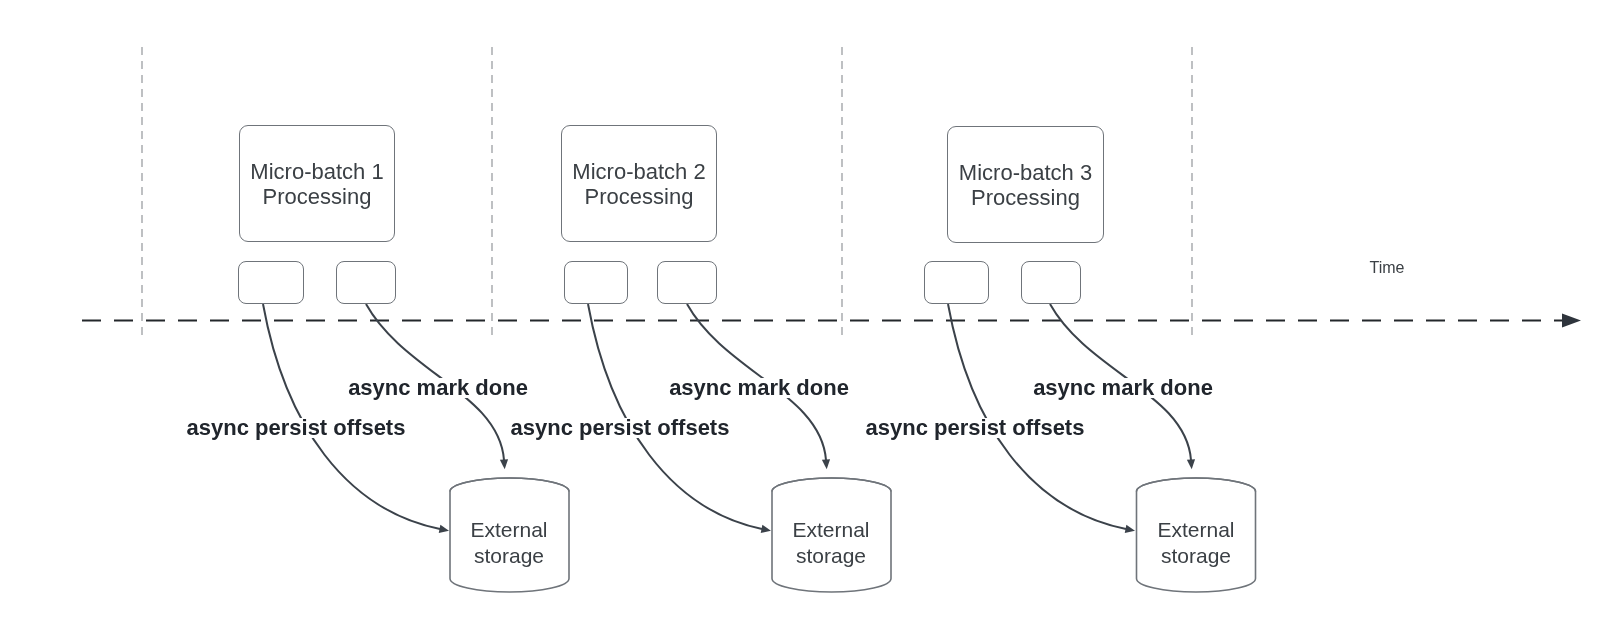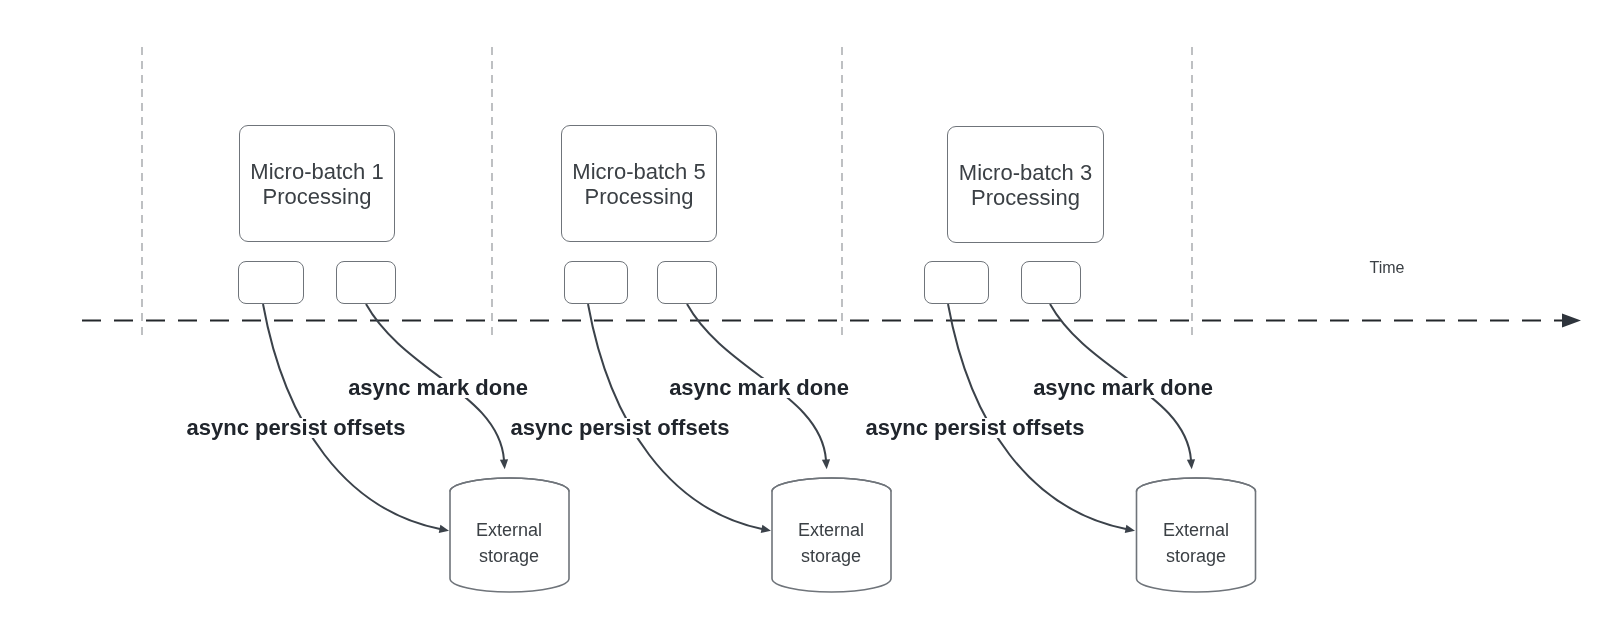--- a/index.html
+++ b/index.html
@@ -53,21 +53,21 @@
     line-height: 20px;
     color: #20252c;
     background: #ffffff;
     padding: 0 3px;
     white-space: nowrap;
   }
   .storage-label {
     position: absolute;
     width: 130px;
     text-align: center;
-    font-size: 18px;
+    font-size: 21px;
     line-height: 26px;
     color: #3b4045;
     white-space: pre-line;
   }
   .time-label {
     position: absolute;
     left: 1327px;
     top: 259px;
     width: 120px;
     text-align: center;
@@ -117,21 +117,21 @@
       </g>
       <g>
         <path d="M1136.5,491.5 L1136.5,578.5 A59.5,13.5 0 0 0 1255.5,578.5 L1255.5,491.5 A59.5,13.5 0 0 0 1136.5,491.5"></path>
         <path d="M1136.5,491.5 A59.5,13.5 0 0 1 1255.5,491.5" fill="none"></path>
       </g>
     </g>
   </svg>
 
   <div class="batch-box" style="left:239px; top:125px; width:156px; height:117px;">Micro-batch 1
 Processing</div>
-  <div class="batch-box" style="left:561px; top:125px; width:156px; height:117px;">Micro-batch 5
+  <div class="batch-box" style="left:561px; top:125px; width:156px; height:117px;">Micro-batch 2
 Processing</div>
   <div class="batch-box" style="left:919px; top:126px; width:157px; height:117px;margin-left:28px;">Micro-batch 3
 Processing</div>
 
   <div class="task-box" style="left:238px; top:261px; width:66px;"></div>
   <div class="task-box" style="left:336px; top:261px; width:60px;"></div>
   <div class="task-box" style="left:564px; top:261px; width:64px;"></div>
   <div class="task-box" style="left:657px; top:261px; width:60px;"></div>
   <div class="task-box" style="left:924px; top:261px; width:65px;"></div>
   <div class="task-box" style="left:1021px; top:261px; width:60px;"></div>

